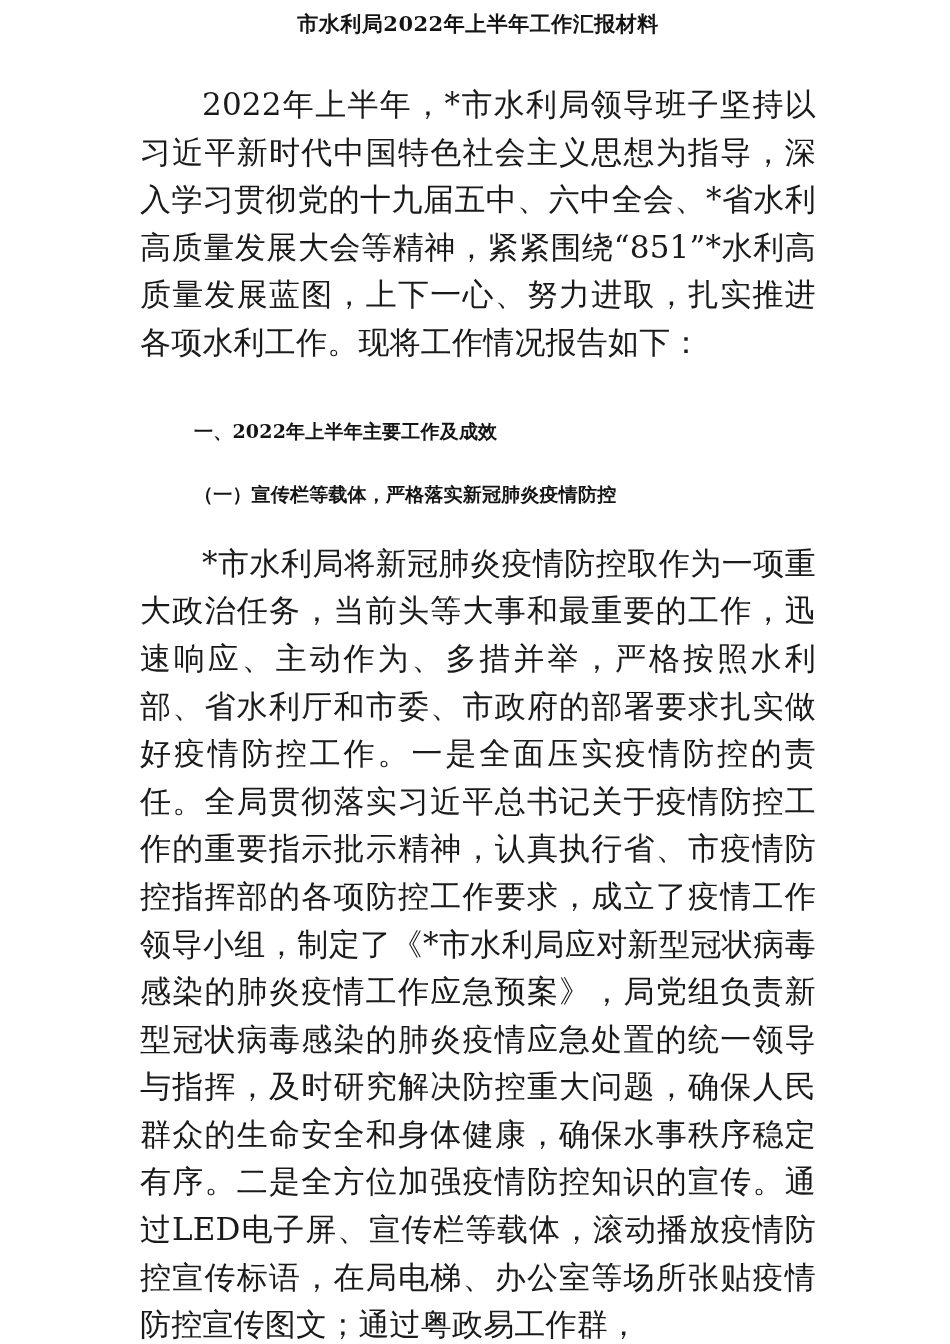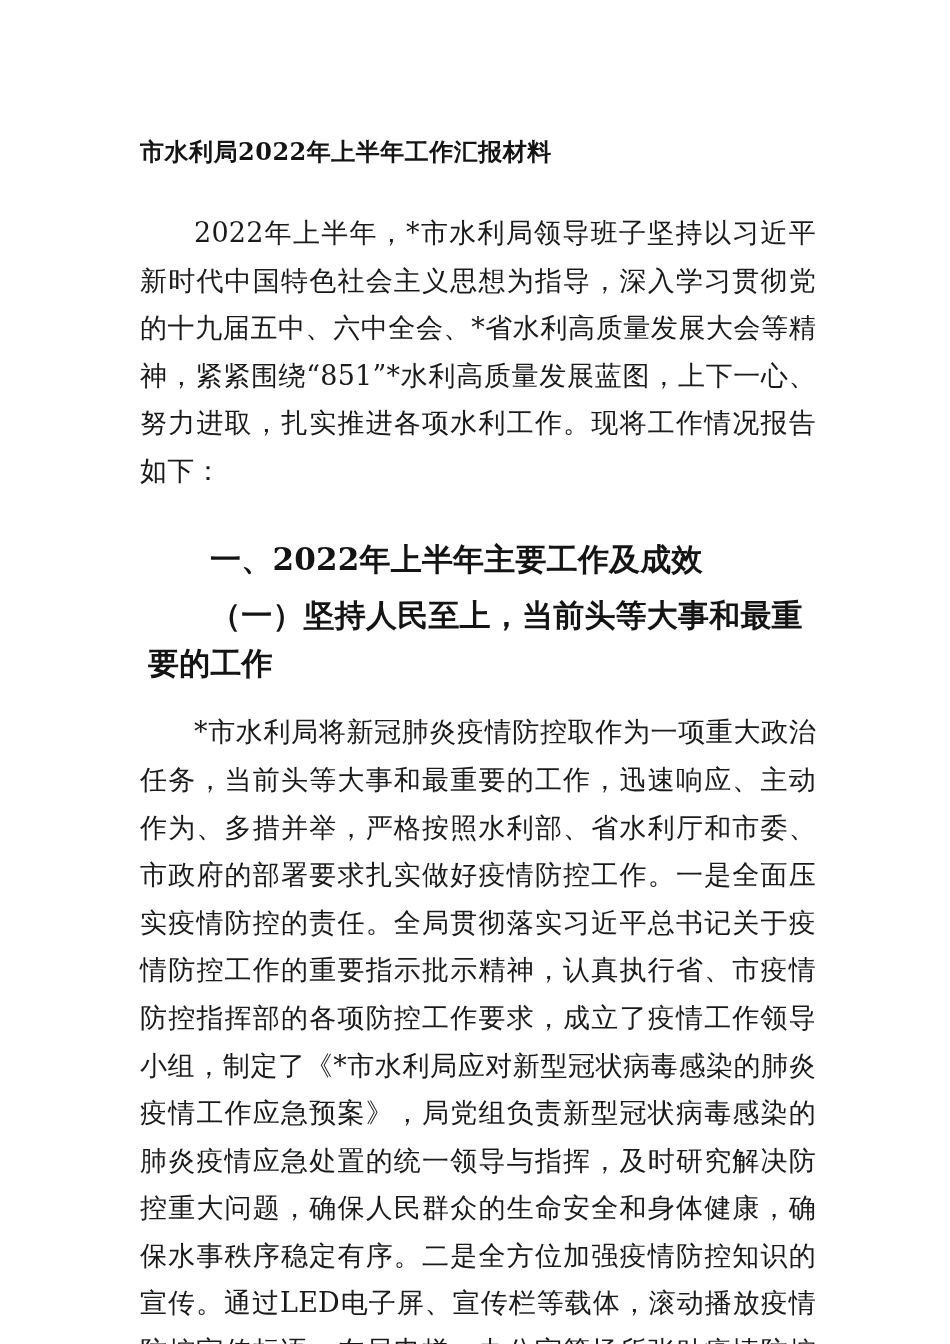--- a/index.html
+++ b/index.html
@@ -17,50 +17,50 @@
   }
   .content {
     position: absolute;
     left: 140px;
     top: 0;
     width: 676px;
   }
   .doc-title {
     font-family: "DejaVu Serif", "Liberation Serif", serif;
     font-weight: bold;
-    font-size: 24px;
+    font-size: 21px;
     line-height: 47px;
     color: #141414;
+    text-align: center;
     margin: 0;
-    padding-top: 128px;
     letter-spacing: 0.5px;
     white-space: nowrap;
   }
   .para {
     font-family: "DejaVu Serif", "Liberation Serif", serif;
-    font-size: 27px;
+    font-size: 31px;
     line-height: 47.6px;
     color: #1a1a1a;
     text-align: justify;
     text-align-last: left;
     text-justify: inter-character;
     margin: 0;
     text-indent: 2em;
     letter-spacing: 0.2px;
   }
   .para.lead {
     margin-top: 34px;
   }
   .heading {
     font-family: "DejaVu Serif", "Liberation Serif", serif;
     font-weight: bold;
-    font-size: 31px;
+    font-size: 19px;
     line-height: 47.6px;
     color: #141414;
-    margin: 8px;
+    margin: 16px;
     text-indent: 2em;
     letter-spacing: 0.2px;
   }
   .heading.h-main {
     margin-top: 41px;
   }
   .heading.h-sub {
     margin-top: 9px;
   }
   .para.body-main {
@@ -72,18 +72,18 @@
 
 <div class="page">
   <div class="content">
 
     <h1 class="doc-title">市水利局2022年上半年工作汇报材料</h1>
 
     <p class="para lead">2022年上半年，*市水利局领导班子坚持以习近平新时代中国特色社会主义思想为指导，深入学习贯彻党的十九届五中、六中全会、*省水利高质量发展大会等精神，紧紧围绕“851”*水利高质量发展蓝图，上下一心、努力进取，扎实推进各项水利工作。现将工作情况报告如下：</p>
 
     <p class="heading h-main">一、2022年上半年主要工作及成效</p>
 
-    <p class="heading h-sub">（一）坚持人民至上，当前头等大事和最重要的工作</p>
+    <p class="heading h-sub">（一）宣传栏等载体，严格落实新冠肺炎疫情防控</p>
 
     <p class="para body-main">*市水利局将新冠肺炎疫情防控取作为一项重大政治任务，当前头等大事和最重要的工作，迅速响应、主动作为、多措并举，严格按照水利部、省水利厅和市委、市政府的部署要求扎实做好疫情防控工作。一是全面压实疫情防控的责任。全局贯彻落实习近平总书记关于疫情防控工作的重要指示批示精神，认真执行省、市疫情防控指挥部的各项防控工作要求，成立了疫情工作领导小组，制定了《*市水利局应对新型冠状病毒感染的肺炎疫情工作应急预案》，局党组负责新型冠状病毒感染的肺炎疫情应急处置的统一领导与指挥，及时研究解决防控重大问题，确保人民群众的生命安全和身体健康，确保水事秩序稳定有序。二是全方位加强疫情防控知识的宣传。通过LED电子屏、宣传栏等载体，滚动播放疫情防控宣传标语，在局电梯、办公室等场所张贴疫情防控宣传图文；通过粤政易工作群，</p>
 
   </div>
 </div>
 
 </body></html>

